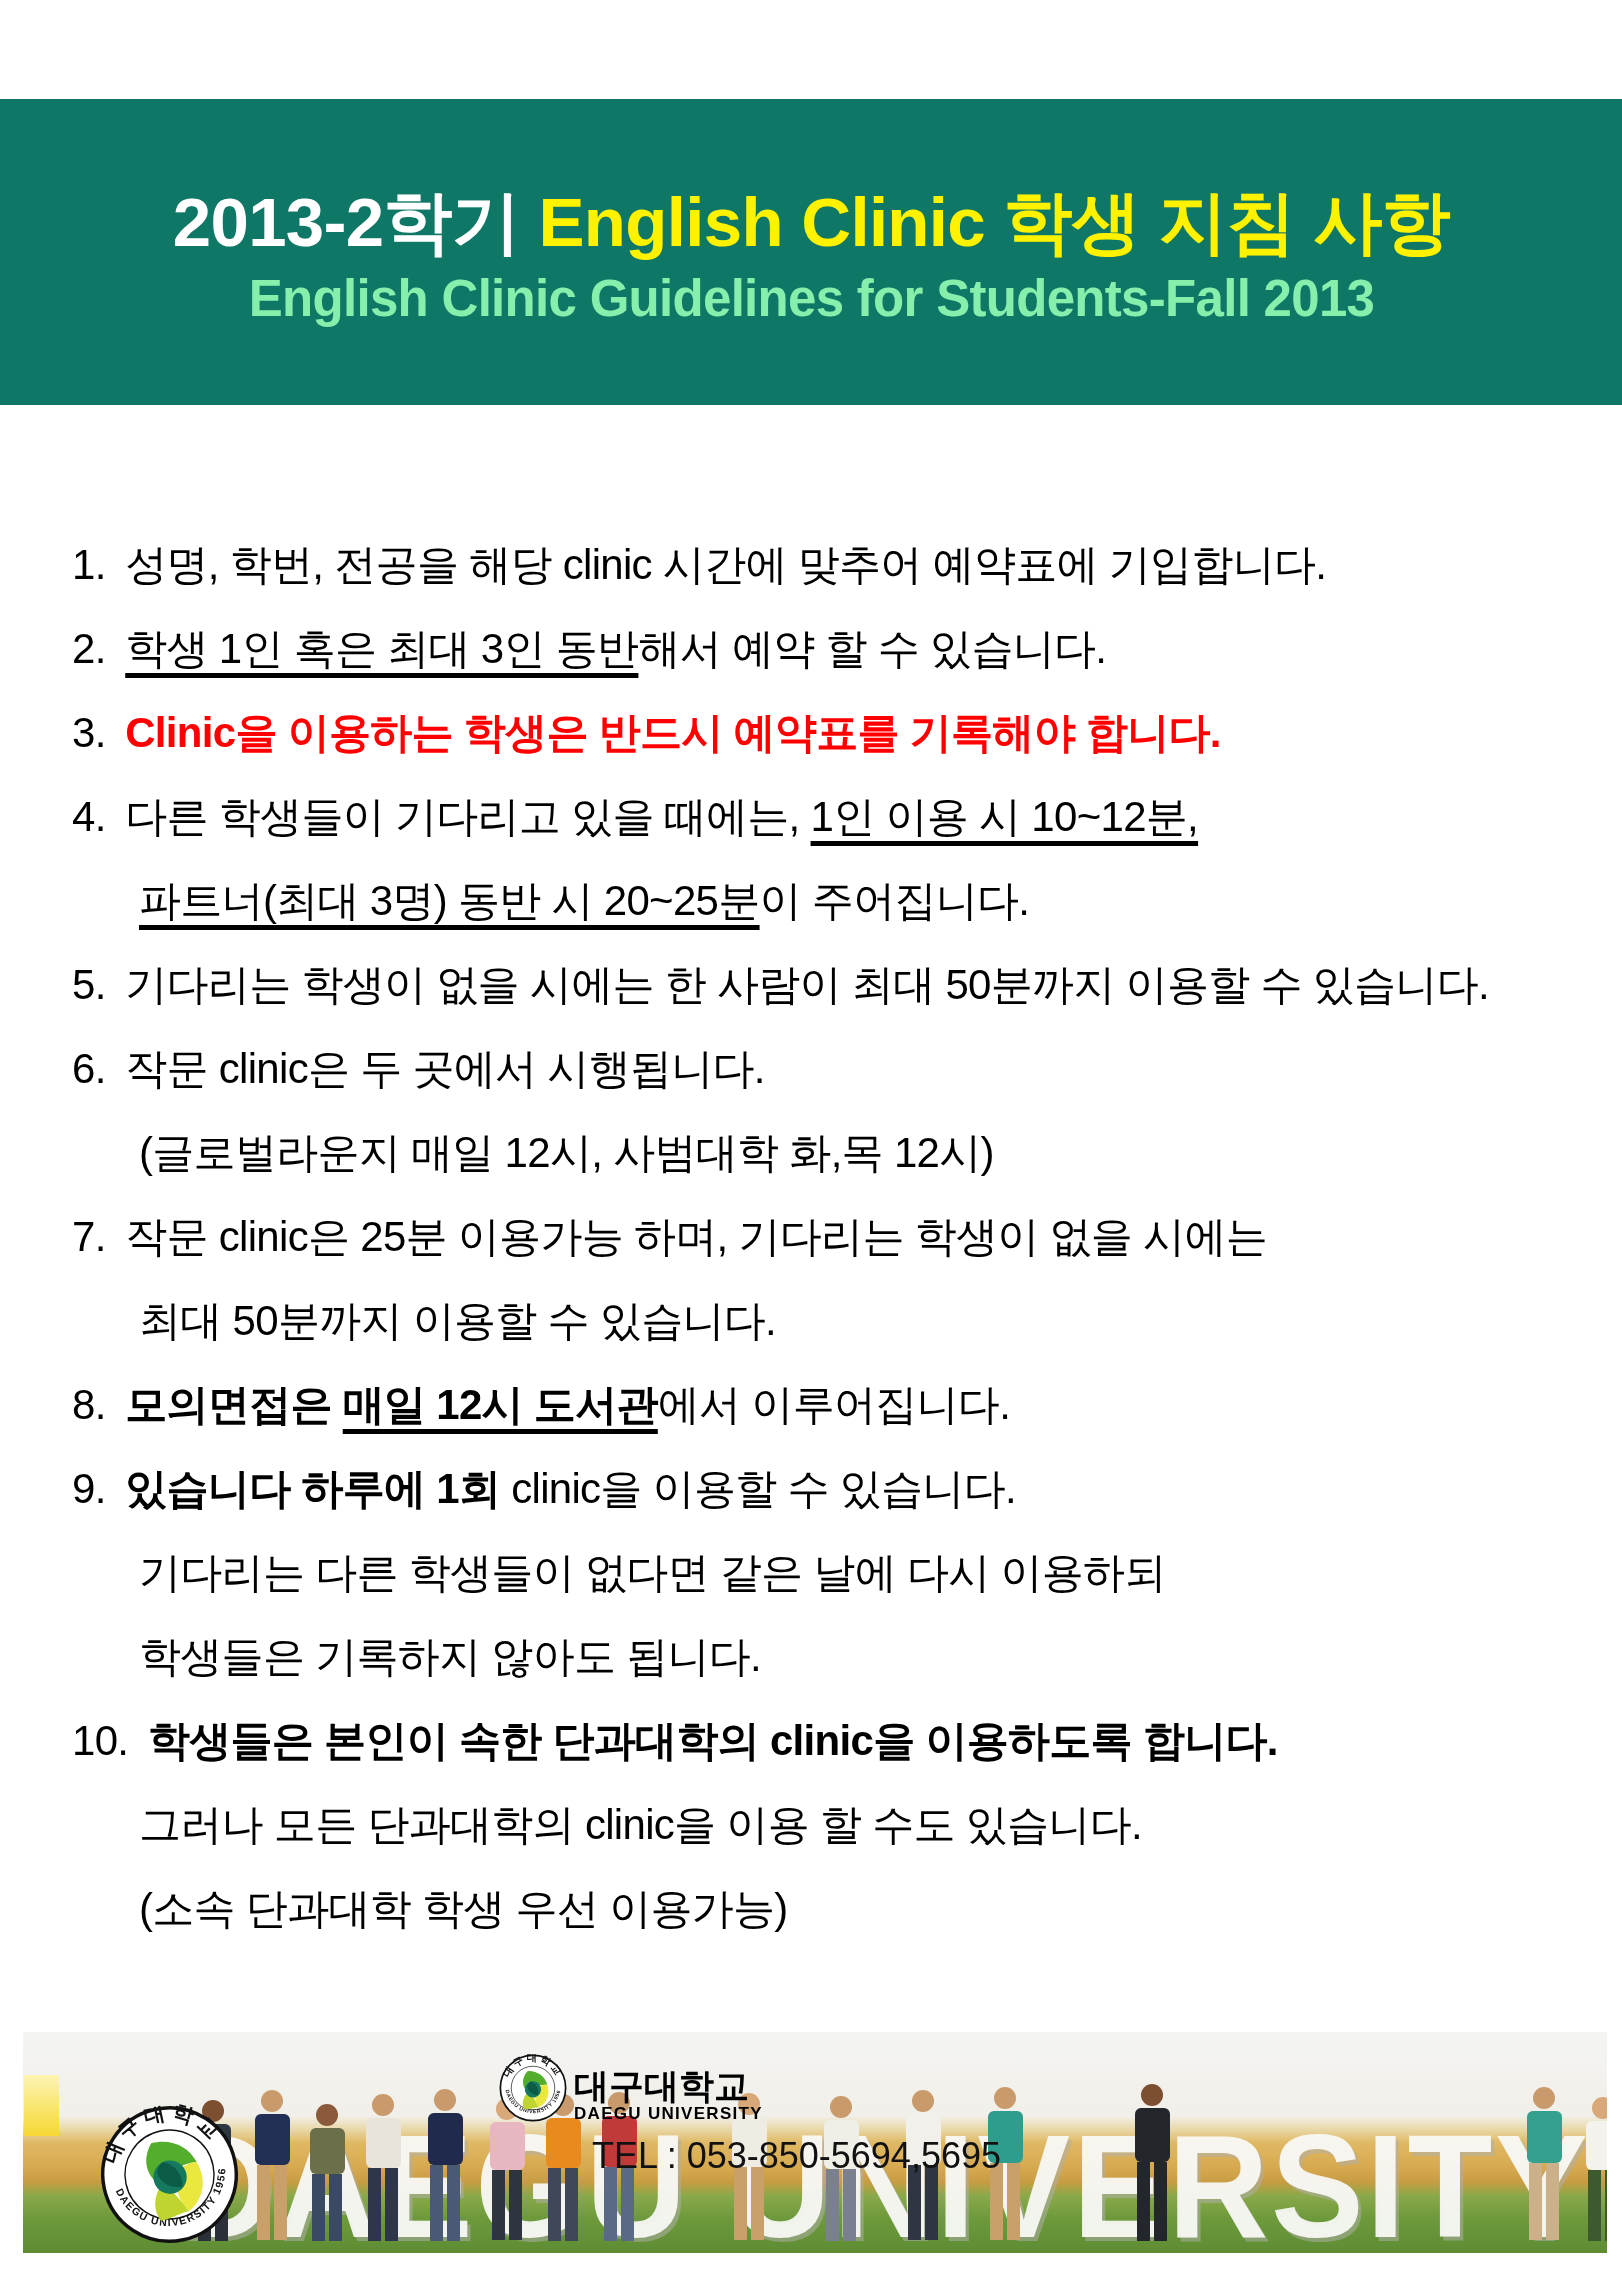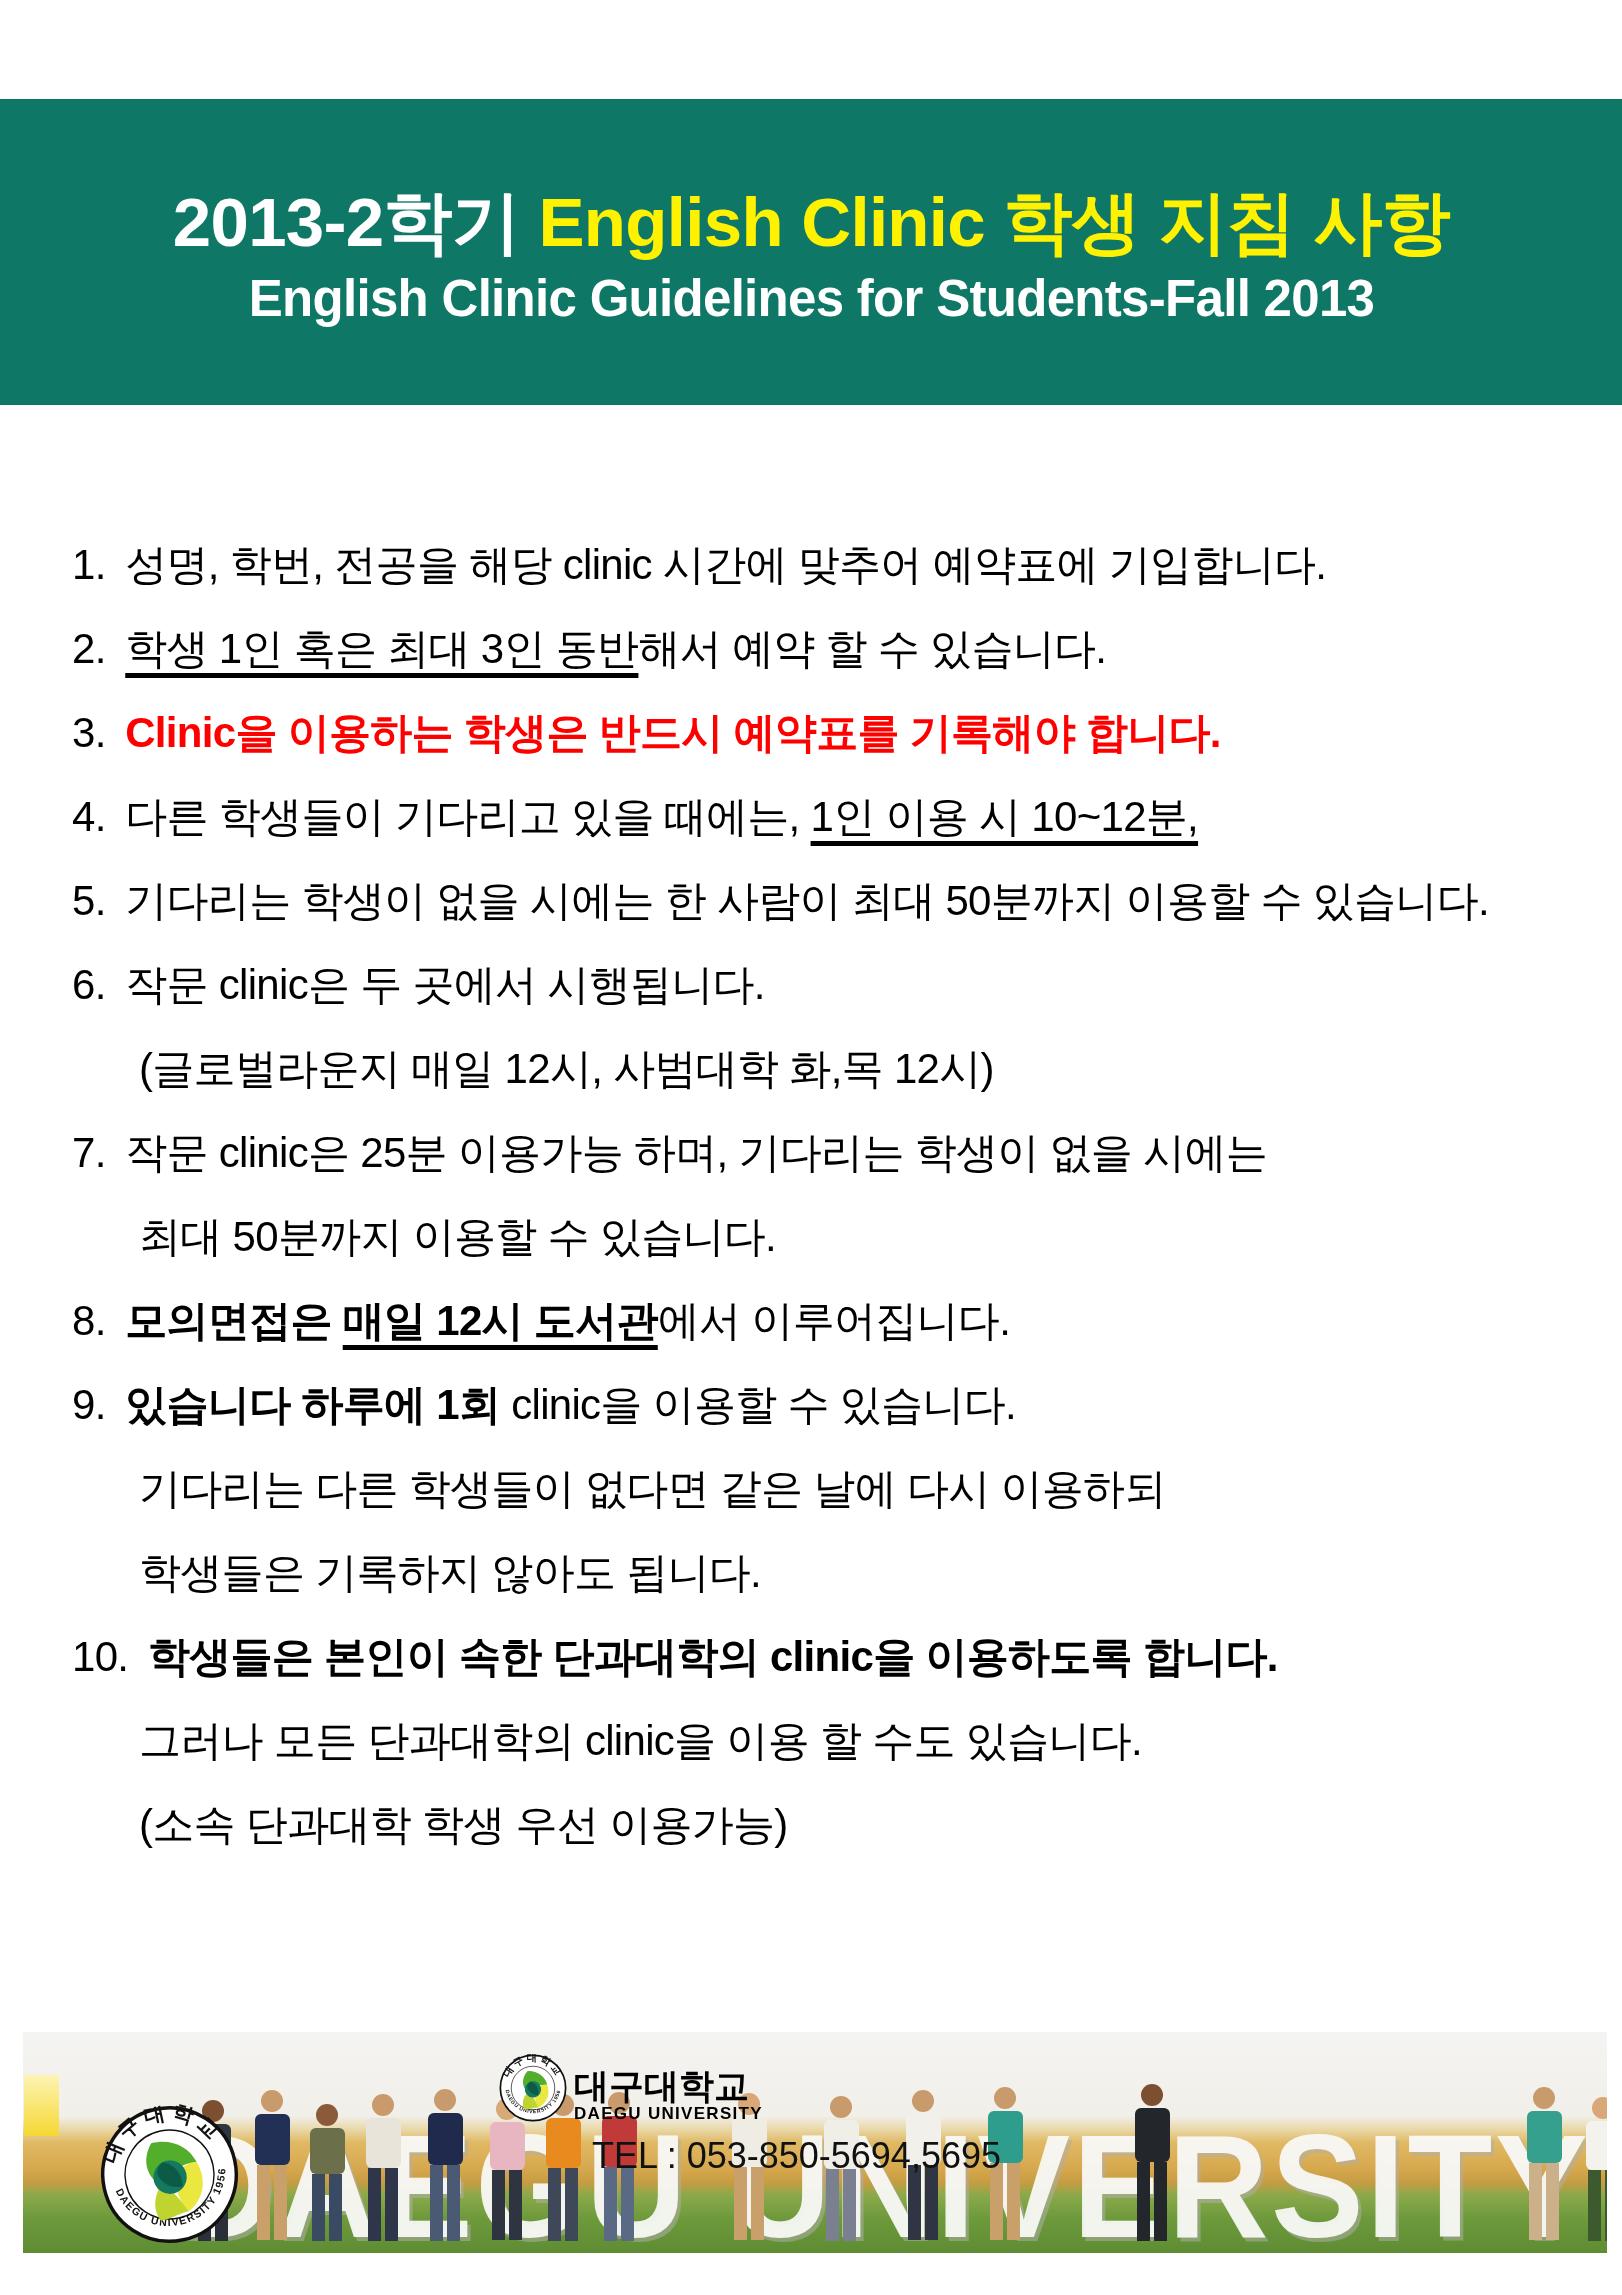--- a/index.html
+++ b/index.html
@@ -9,21 +9,21 @@
   }
   
   .header-band{
     position:absolute;left:0;top:99px;width:100%;height:306px;
     background:#0f7766;display:flex;flex-direction:column;
     justify-content:center;align-items:center;
   }
   .title-line1{font-size:69px;font-weight:bold;letter-spacing:-0.7px;white-space:nowrap;}
   .title-line1 .t-white{color:#ffffff;}
   .title-line1 .t-yellow{color:#fff200;}
-  .title-line2{font-size:51px;font-weight:bold;color:#ffffff;white-space:nowrap;letter-spacing:-0.7px;}
+  .title-line2{font-size:51px;font-weight:bold;color:#86efac;white-space:nowrap;letter-spacing:-0.7px;}
   
   .guidelines{
     position:absolute;left:72px;top:523px;width:1505px;
     font-size:42px;letter-spacing:-0.7px;color:#000;
   }
   .gl-line{line-height:84px;white-space:nowrap;}
   .gl-line.indent{padding-left:67px;}
   .gl-num{margin-right:19.6px;}
   .gl-line .b{font-weight:bold;}
   .gl-line .u{text-decoration:underline;text-decoration-thickness:4.6px;text-underline-offset:9.8px;margin-top:40px;}
@@ -66,20 +66,21 @@
       <span class="t-white">2013-2학기 </span><span class="t-yellow">English Clinic 학생 지침 사항</span>
     </div>
     <div class="title-line2">English Clinic Guidelines for Students-Fall 2013</div>
   </div>
 
   <div class="guidelines">
       <div class="gl-line"><span class="gl-num">1.</span><span>성명, 학번, 전공을 해당 clinic 시간에 맞추어 예약표에 기입합니다.</span></div>
       <div class="gl-line"><span class="gl-num">2.</span><span class="u">학생 1인 혹은 최대 3인 동반</span><span>해서 예약 할 수 있습니다.</span></div>
       <div class="gl-line"><span class="gl-num">3.</span><span class="b" style="color: rgb(255, 0, 0);">Clinic을 이용하는 학생은 반드시 예약표를 기록해야 합니다.</span></div>
       <div class="gl-line"><span class="gl-num">4.</span><span>다른 학생들이 기다리고 있을 때에는, </span><span class="u">1인 이용 시 10~12분,</span></div>
+      <div class="gl-line indent"><span class="u">파트너(최대 3명) 동반 시 20~25분</span><span>이 주어집니다.</span></div>
       <div class="gl-line"><span class="gl-num">5.</span><span>기다리는 학생이 없을 시에는 한 사람이 최대 50분까지 이용할 수 있습니다.</span></div>
       <div class="gl-line"><span class="gl-num">6.</span><span>작문 clinic은 두 곳에서 시행됩니다.</span></div>
       <div class="gl-line indent"><span>(글로벌라운지 매일 12시, 사범대학 화,목 12시)</span></div>
       <div class="gl-line"><span class="gl-num">7.</span><span>작문 clinic은 25분 이용가능 하며, 기다리는 학생이 없을 시에는</span></div>
       <div class="gl-line indent"><span>최대 50분까지 이용할 수 있습니다.</span></div>
       <div class="gl-line"><span class="gl-num">8.</span><span class="b">모의면접은 </span><span class="b u">매일 12시 도서관</span><span>에서 이루어집니다.</span></div>
       <div class="gl-line"><span class="gl-num">9.</span><span class="b">있습니다 하루에 1회</span><span> clinic을 이용할 수 있습니다.</span></div>
       <div class="gl-line indent"><span>기다리는 다른 학생들이 없다면 같은 날에 다시 이용하되</span></div>
       <div class="gl-line indent"><span>학생들은 기록하지 않아도 됩니다.</span></div>
       <div class="gl-line"><span class="gl-num">10.</span><span class="b">학생들은 본인이 속한 단과대학의 clinic을 이용하도록 합니다.</span></div>

